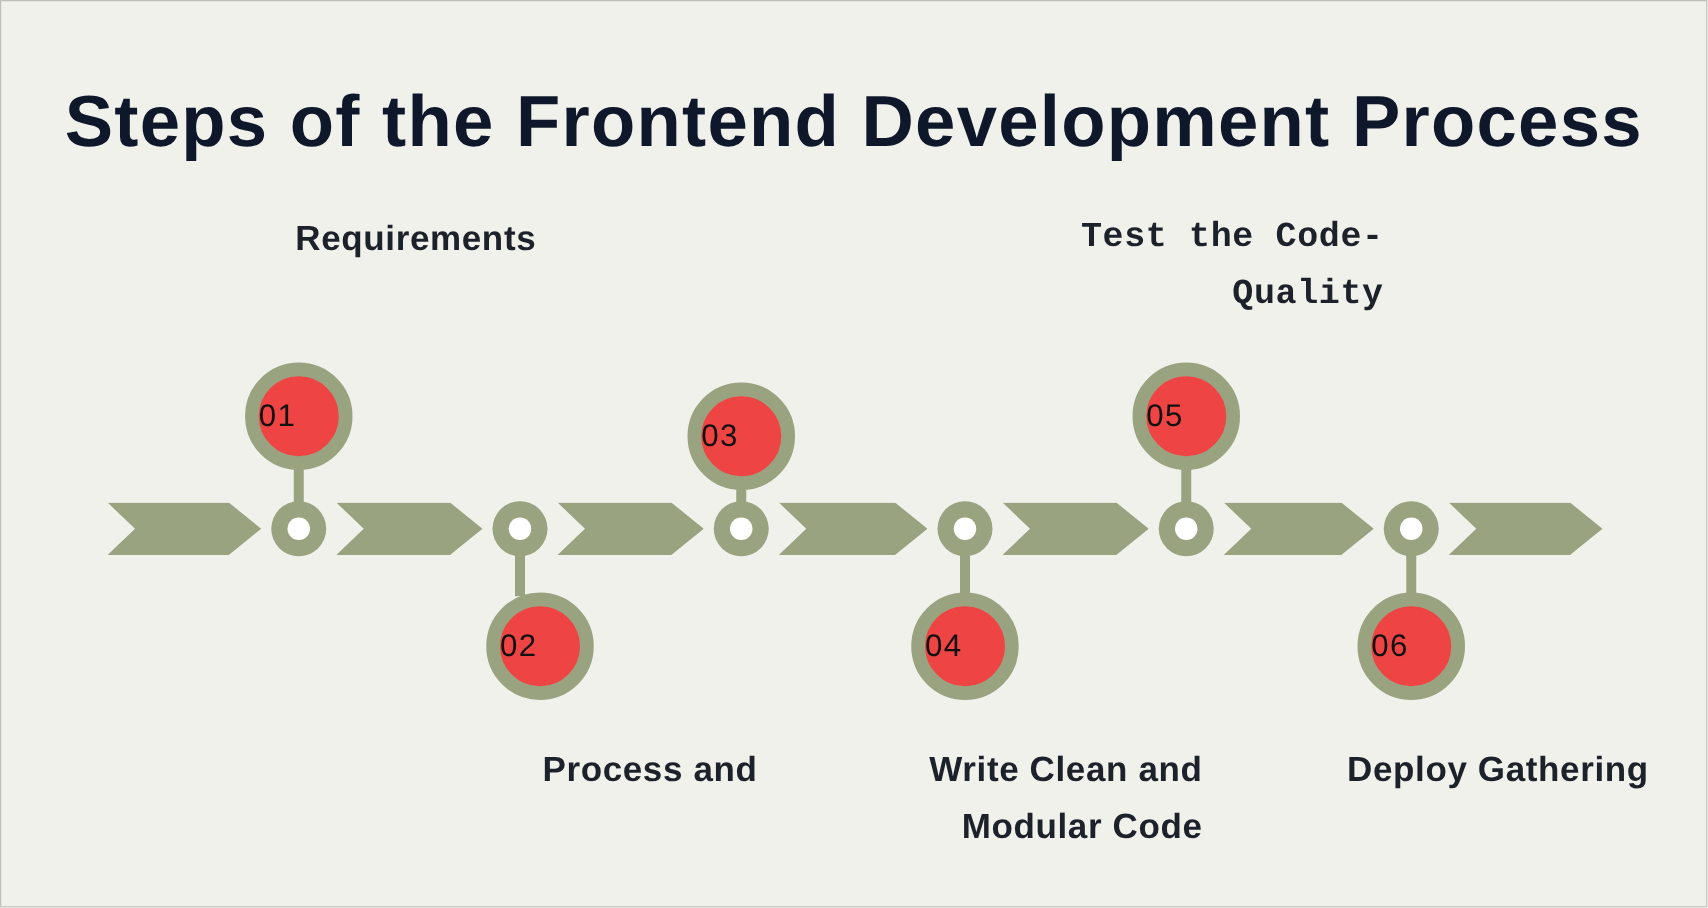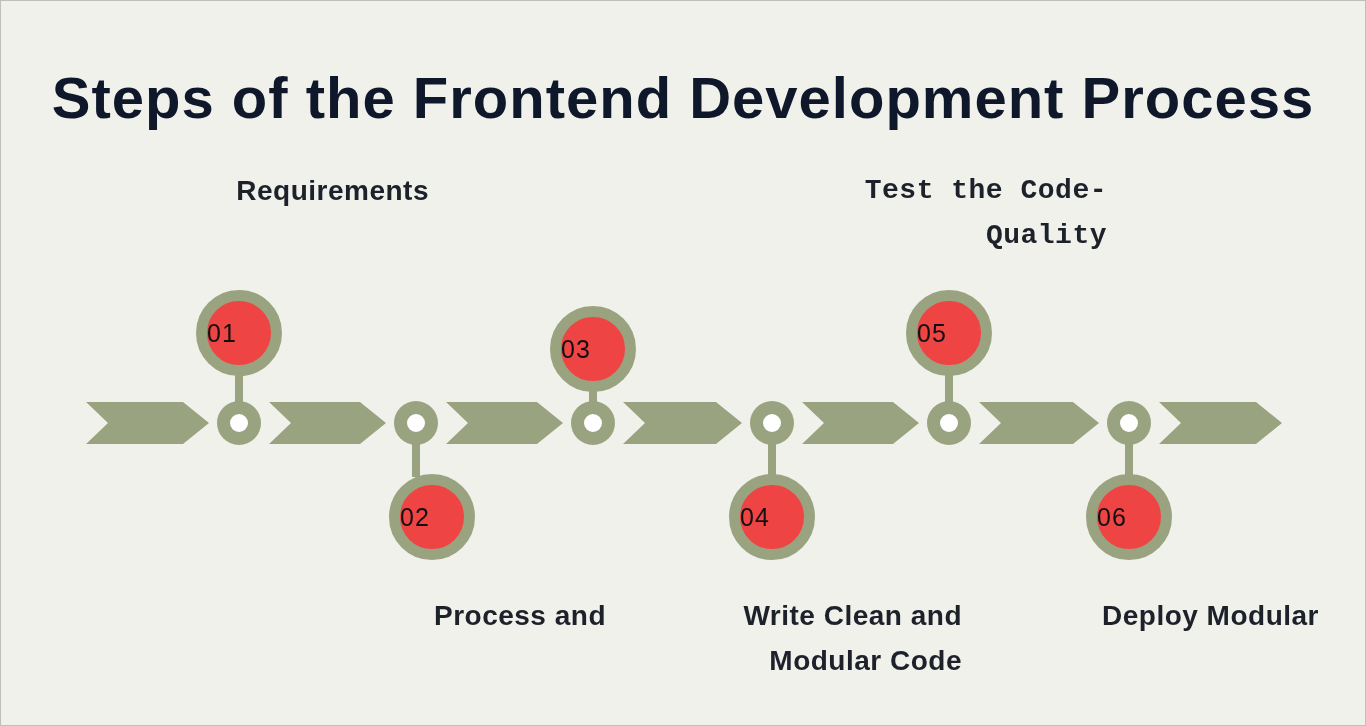--- a/index.html
+++ b/index.html
@@ -161,17 +161,17 @@
   </div>
       <div>
     <div class="stem" style="left: 1124px; top: 422px;"></div>
     <div class="node" style="left: 1106px; top: 400px;">
       <div class="node-hole"></div>
     </div>
     <div class="step-circle" style="left: 1085px; top: 473px;">
       <span class="step-number">06</span>
     </div>
     <div class="step-label" style="left: 1128px; top: 592px;">
-          <div>Deploy Modular</div>
+          <div>Deploy Gathering</div>
         </div>
   </div>
     </div>
 </div>
 
 </body></html>

